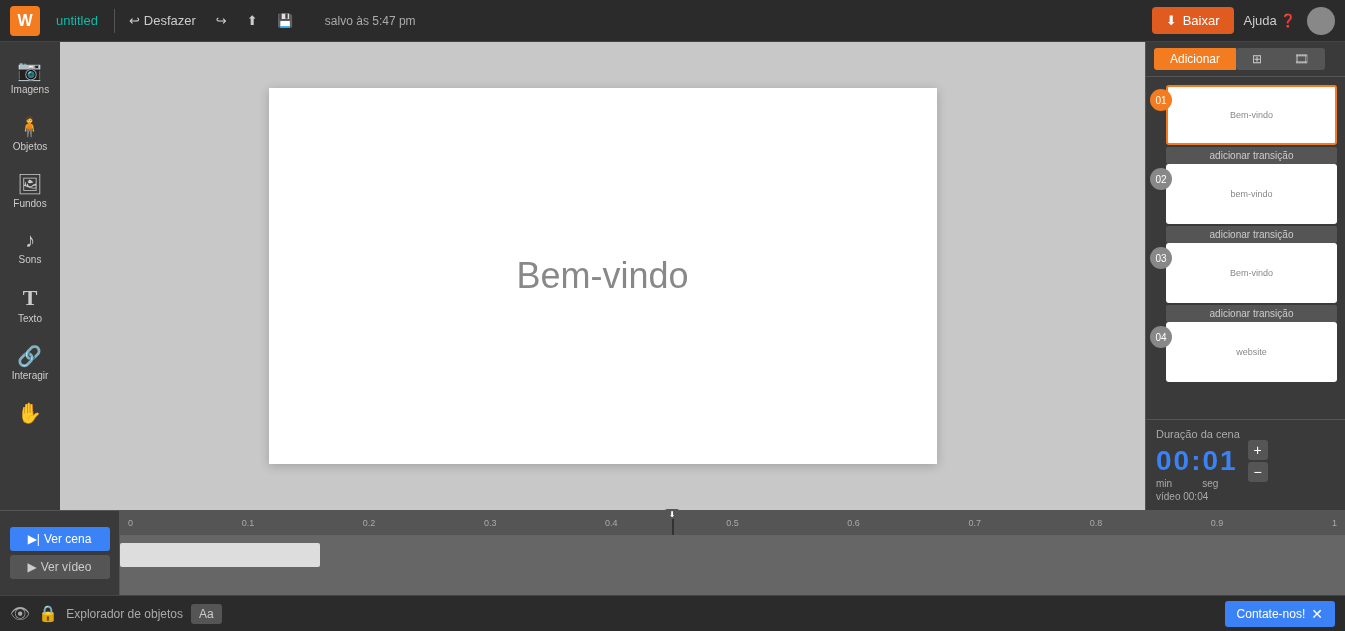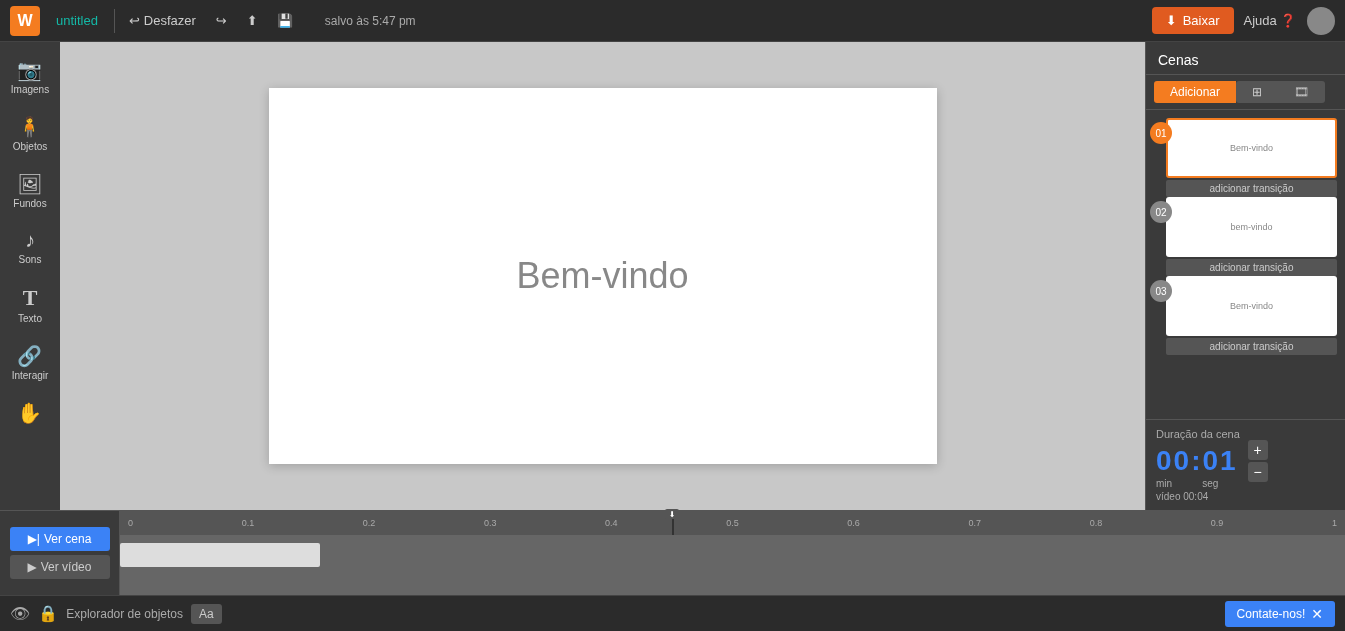--- a/index.html
+++ b/index.html
@@ -445,21 +445,20 @@
     </div>
   </div>
 
   <div class="canvas-area">
     <div class="canvas-frame">
       <span class="canvas-text">Bem-vindo</span>
     </div>
   </div>
 
   <div class="right-sidebar">
-    <div class="scenes-header">Cenas</div>
     <div class="scenes-tabs">
       <button class="scene-tab active">Adicionar</button>
       <button class="scene-tab">⊞</button>
       <button class="scene-tab">🎞</button>
     </div>
     <div class="scenes-list">
 
       <div class="scene-item">
         <div class="scene-number active">01</div>
         <div class="scene-thumb selected">
@@ -477,20 +476,26 @@
       <div class="add-transition">adicionar transição</div>
 
       <div class="scene-item">
         <div class="scene-number">03</div>
         <div class="scene-thumb">
           <span class="scene-thumb-text">Bem-vindo</span>
         </div>
       </div>
       <div class="add-transition">adicionar transição</div>
 
+      <div class="scene-item">
+        <div class="scene-number">04</div>
+        <div class="scene-thumb">
+          <span class="scene-thumb-text">website</span>
+        </div>
+      </div>
 
     </div>
 
     <div class="duration-section">
       <div class="duration-label">Duração da cena</div>
       <div class="duration-controls">
         <div class="duration-time">00:01</div>
         <div style="display:flex;flex-direction:column;gap:2px;margin-left:6px;">
           <button class="dur-btn">+</button>
           <button class="dur-btn">−</button>

